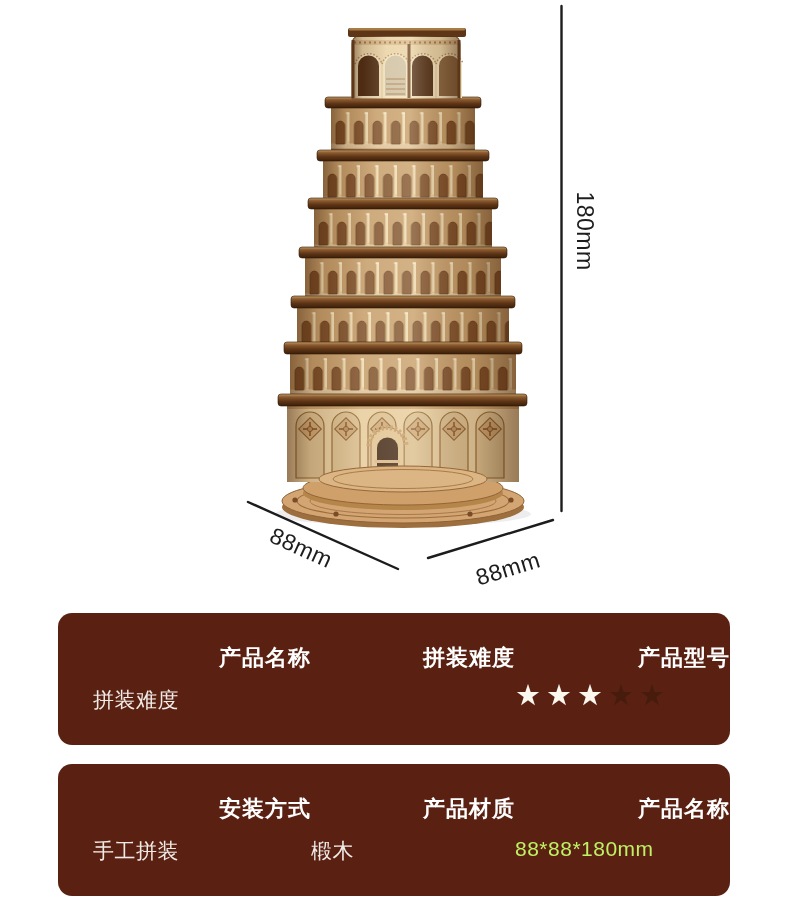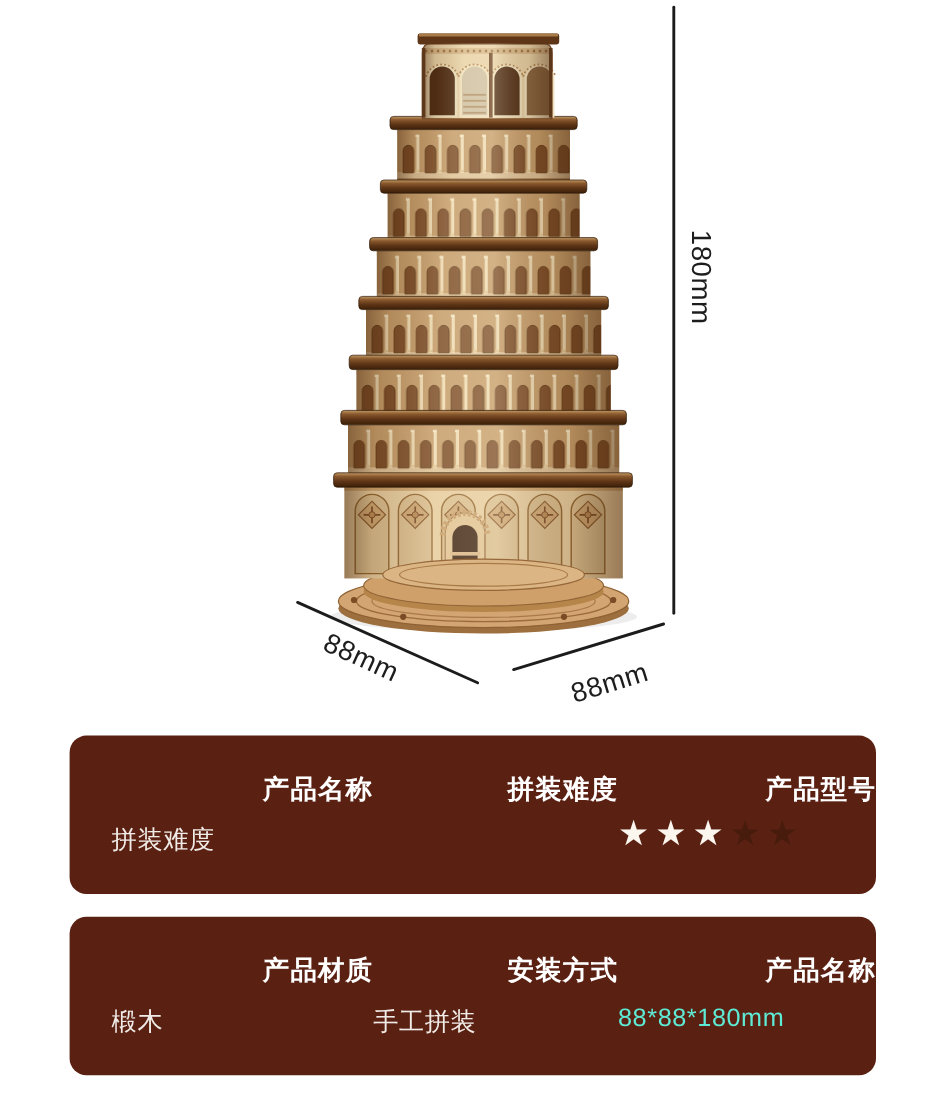--- a/index.html
+++ b/index.html
@@ -20,21 +20,21 @@
   .panel{
     position:absolute;left:58px;width:672px;height:132px;
     background:#5a2113;border-radius:14px;
     display:grid;grid-template-columns:218px 204px 1fr;
     padding-left:35px;box-sizing:border-box;align-content:start;color:#fff;
   }
   #panel-1{top:613px;}
   #panel-2{top:764px;}
   .spec-label{margin-top:30px;font-size:22px;font-weight:700;color:#ffffff;letter-spacing:1px;text-align:right;}
   .spec-value{margin-top:13px;font-size:21px;font-weight:400;color:#f0ebe6;letter-spacing:.5px;}
-  .spec-value.muted{color:#5eead4;}
+  .spec-value.muted{color:#bef264;}
   .stars{margin-top:5px;font-size:29px;letter-spacing:5px;line-height:1.2;white-space:nowrap;}
   .stars .filled{color:#fbf6ee;}
   .stars .dim{color:#481c0d;}
 </style>
 </head>
 <body>
 
 <div class="hero">
   <svg width="790" height="600" viewBox="0 0 790 600">
     <defs>
@@ -213,24 +213,24 @@
     <div class="spec-label">拼装难度</div>
   </div>
   <div class="col">
     <div class="spec-label">产品型号</div>
     <div class="stars"><span class="filled">★★★</span><span class="dim">★★</span></div>
   </div>
 </div>
 
 <div class="panel" id="panel-2">
   <div class="col">
+    <div class="spec-label">安装方式</div>
+    <div class="spec-value">手工拼装</div>
+  </div>
+  <div class="col">
     <div class="spec-label">产品材质</div>
     <div class="spec-value">椴木</div>
   </div>
   <div class="col">
-    <div class="spec-label">安装方式</div>
-    <div class="spec-value">手工拼装</div>
-  </div>
-  <div class="col">
     <div class="spec-label">产品名称</div>
     <div class="spec-value muted">88*88*180mm</div>
   </div>
 </div>
 
 </body></html>

